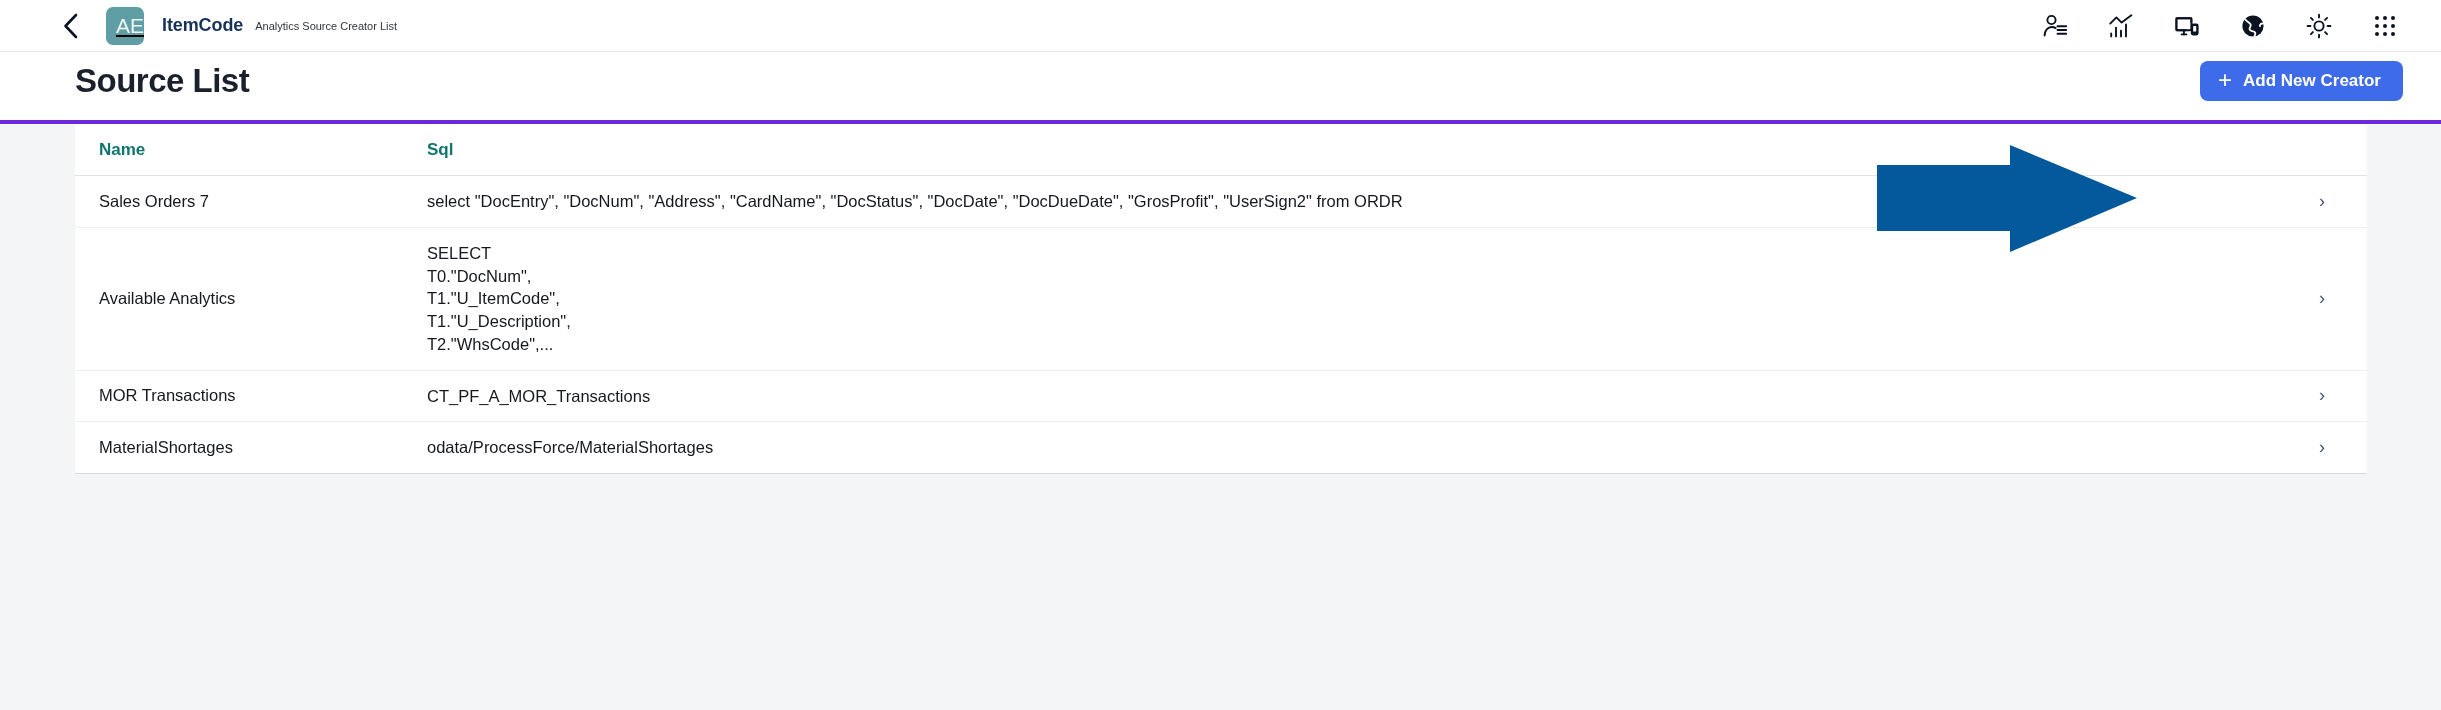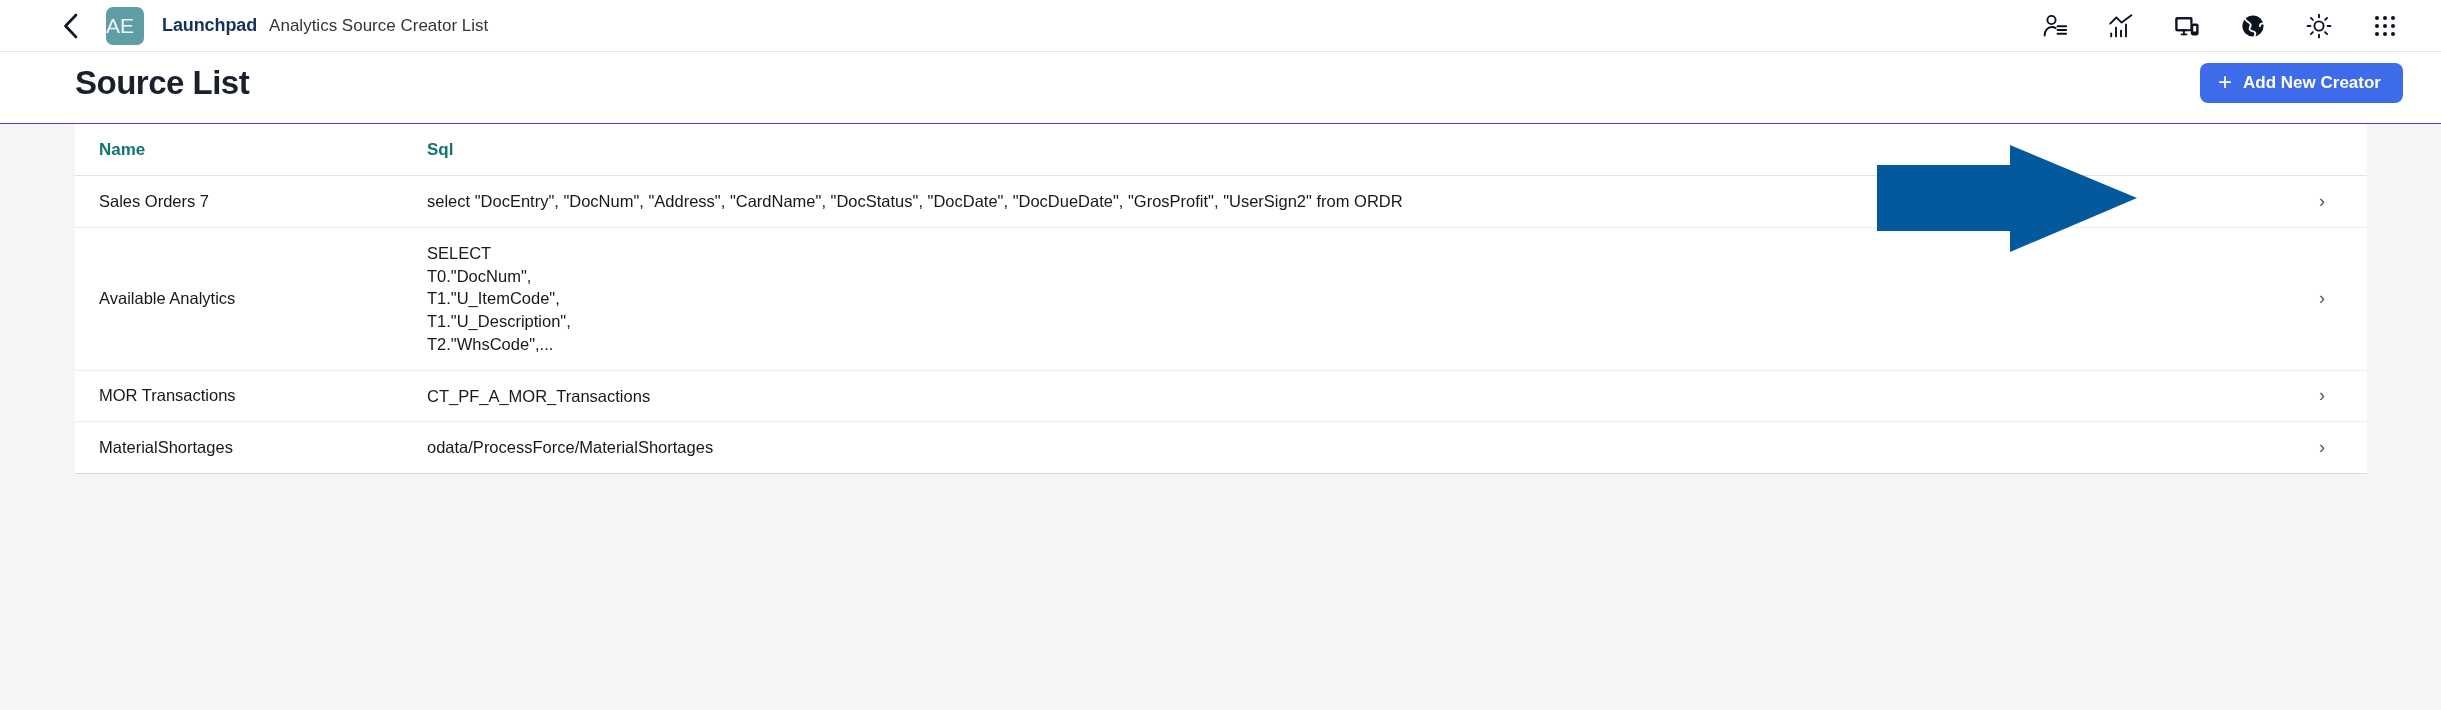--- a/index.html
+++ b/index.html
@@ -26,41 +26,42 @@
     display: flex; align-items: center; justify-content: center;
     margin-left: 40px;
     cursor: pointer;
   }
   .back-btn svg { display: block; }
 
   .brand-logo {
     width: 38px; height: 38px;
     border-radius: 7px;
     background: #5f9ea4;
-    display: flex; align-items: center; justify-content: flex-start;
+    display: flex; align-items: center; justify-content: flex-end;
     margin-left: 6px;
     flex: 0 0 auto;
+    text-decoration: underline;
   }
   .brand-logo span {
     color: #eef6f6;
     font-size: 21px;
     font-weight: 400;
     letter-spacing: 0px;
     line-height: 1;
   }
   .brand-name {
     margin-left: 18px;
     font-size: 18px;
     font-weight: bold;
     color: #15315c;
     letter-spacing: -0.1px;
   }
   .brand-sub {
     margin-left: 12px;
-    font-size: 17px;
+    font-size: 11px;
     font-weight: 400;
     color: #32363a;
   }
   .topbar-spacer { flex: 1 1 auto; }
 
   .topbar-icons {
     display: flex;
     align-items: center;
     gap: 22px;
   }
@@ -83,21 +84,21 @@
   .grid-icon i {
     width: 4px; height: 4px; border-radius: 50%;
     background: #0b1320; display: block;
   }
 
   
   .page-header {
     position: relative;
     height: 72px;
     background: #ffffff;
-    border-bottom: 1px solid #6d28d9;
+    border-bottom: 4px solid #6d28d9;
     display: flex;
     align-items: center;
     padding: 0 38px 10px 75px;
   }
   .page-title {
     font-size: 33px;
     font-weight: bold;
     color: #1b212c;
     letter-spacing: -0.5px;
   }
@@ -192,21 +193,21 @@
       <svg width="17" height="26" viewBox="0 0 17 26" fill="none">
         <path d="M14 2 L3.5 13 L14 24" stroke="#0b1320" stroke-width="2.6" stroke-linecap="round" stroke-linejoin="round"></path>
       </svg>
     </span>
   </div>
 
   <div class="brand-logo">
     <span>AE</span>
   </div>
 
-  <div class="brand-name">Launchpad</div>
+  <div class="brand-name">ItemCode</div>
   <div class="brand-sub">Analytics Source Creator List</div>
 
   <div class="topbar-spacer"></div>
 
   <div class="topbar-icons">
 
     <div class="tb-icon">
       <span>
         <svg width="26" height="26" viewBox="0 0 26 26" fill="none">
           <circle cx="9.5" cy="7" r="4.1" stroke="#0b1320" stroke-width="1.9"></circle>

